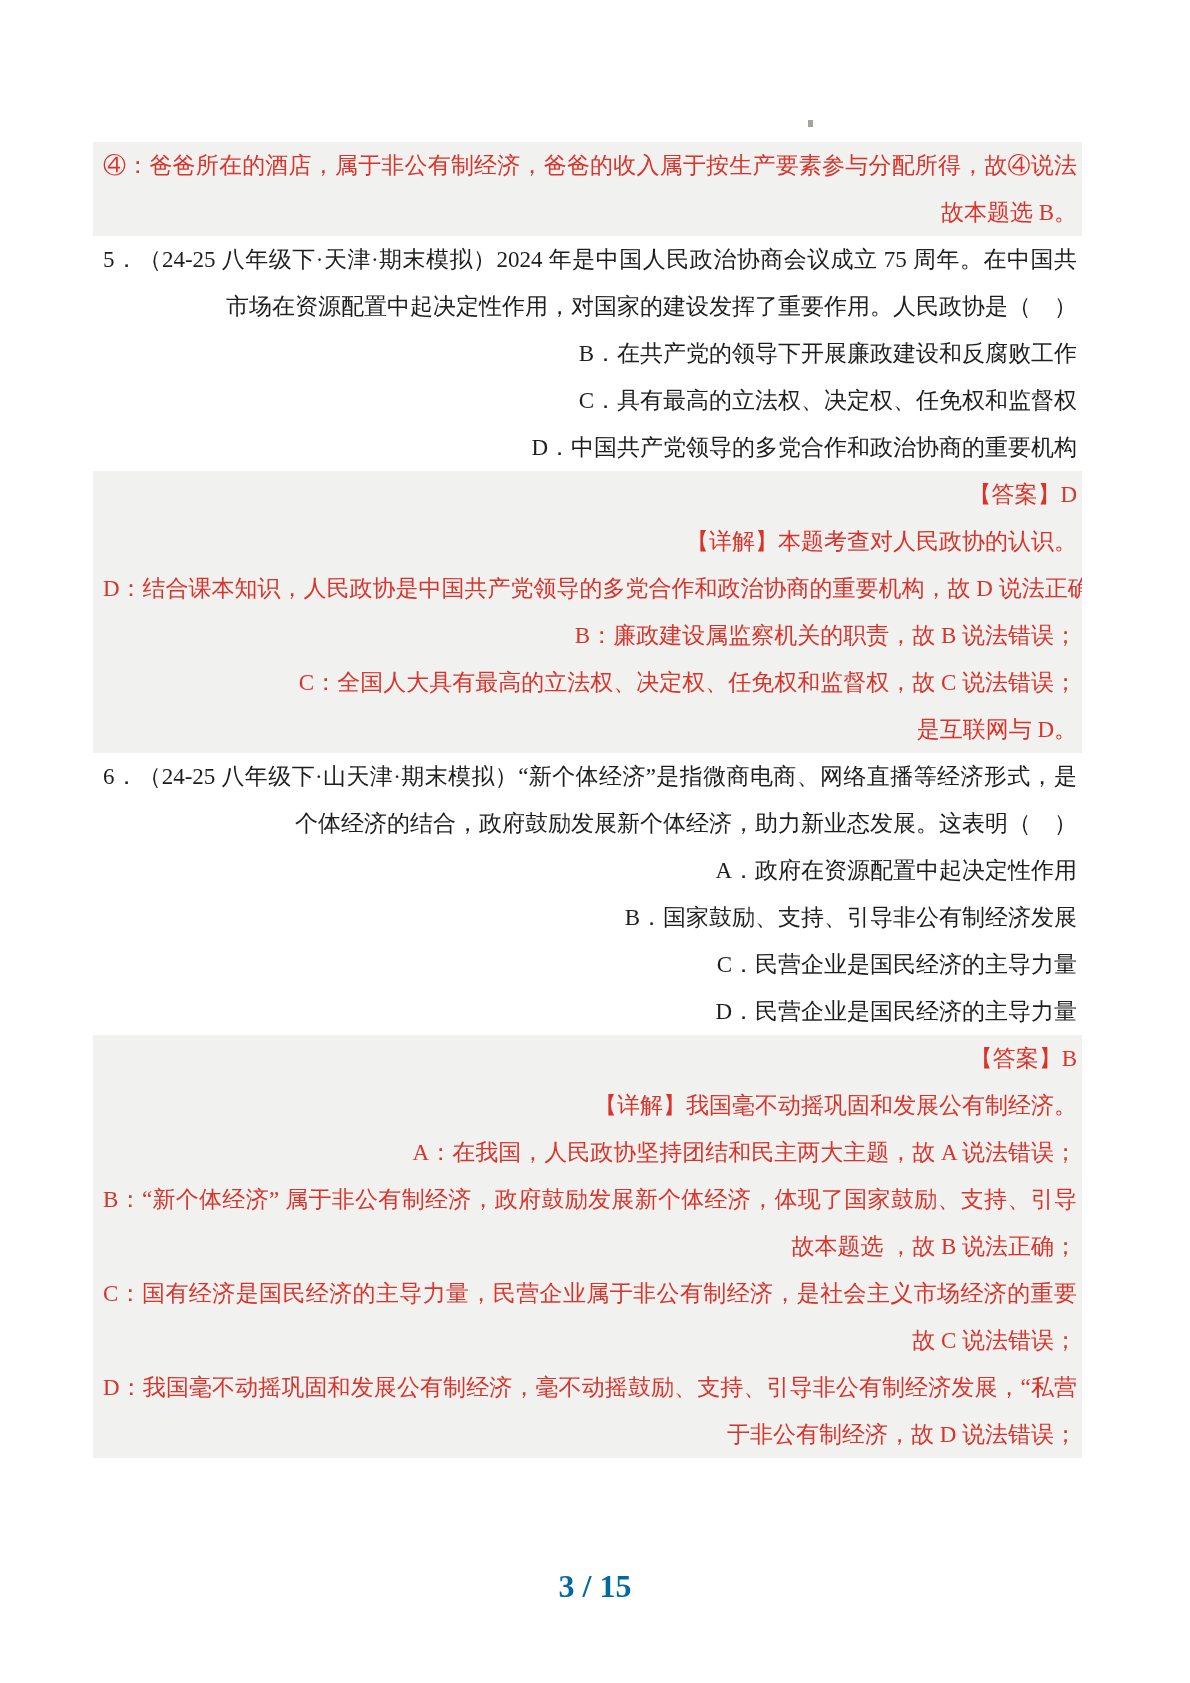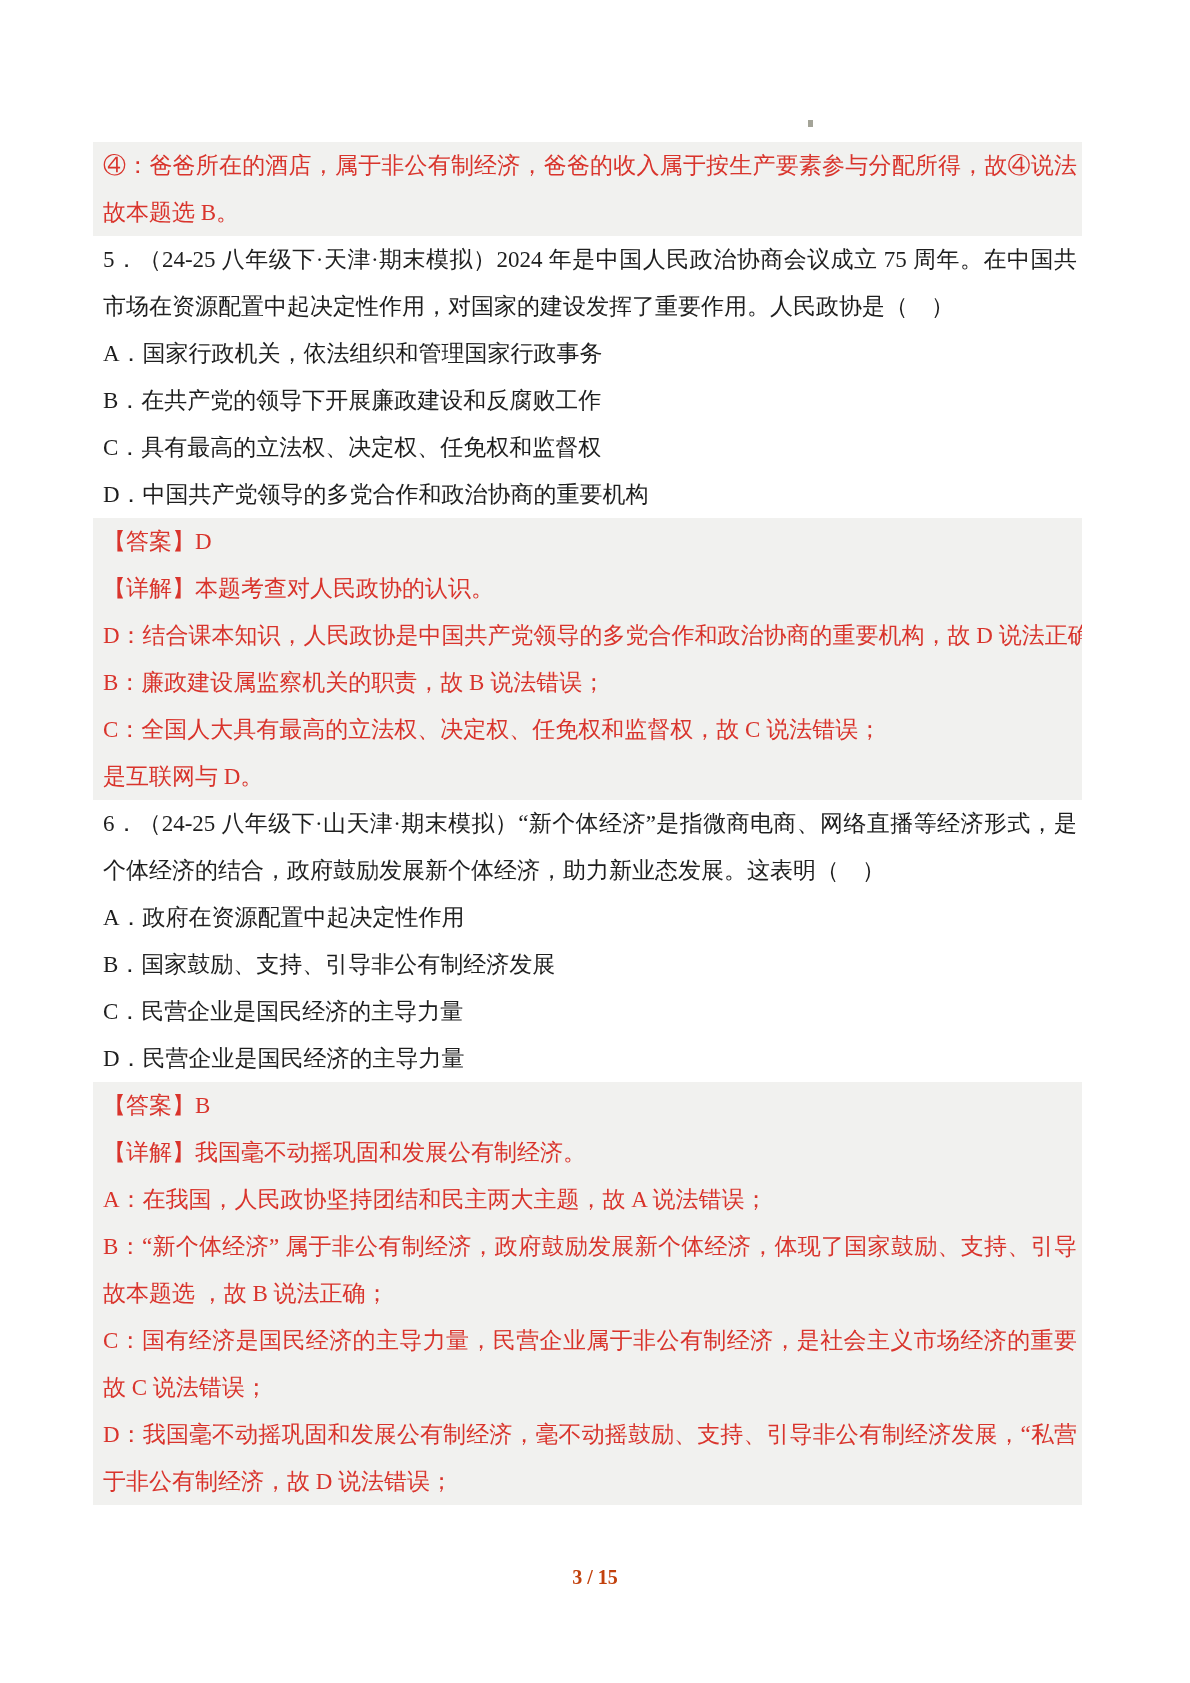--- a/index.html
+++ b/index.html
@@ -26,21 +26,21 @@
   .gray {
     background: #f1f1ef;
   }
   .ln {
     margin: 0;
     padding: 0 5px 0 10px;
     height: 47px;
     line-height: 47px;
     white-space: nowrap;
     overflow: hidden;
-    text-align: left;
+    text-align: right;
   }
   .j {
     white-space: normal;
     text-align: justify;
     text-align-last: justify;
     text-justify: inter-character;
   }
   .red { color: #d9342c; }
   .stray {
     position: absolute;
@@ -52,43 +52,42 @@
     opacity: 0.8;
   }
   .footer {
     position: absolute;
     top: 1548px;
     left: 0;
     width: 1190px;
     text-align: center;
   }
   .footer p {
-    margin: 6px;
+    margin: 15px;
     font-weight: bold;
-    font-size: 20px;
+    font-size: 32px;
     line-height: 47px;
-    color: #c2410c;
+    color: #0369a1;
   }
 </style>
 </head>
 <body>
 
 <span class="stray"></span>
 
 <div class="content">
 
   <section class="gray">
     <p class="ln red j">④：爸爸所在的酒店，属于非公有制经济，爸爸的收入属于按生产要素参与分配所得，故④说法正确；</p>
     <p class="ln red">故本题选 B。</p>
   </section>
 
   <section>
     <p class="ln j">5．（24-25 八年级下·天津·期末模拟）2024 年是中国人民政治协商会议成立 75 周年。在中国共产党领导下，</p>
     <p class="ln">市场在资源配置中起决定性作用，对国家的建设发挥了重要作用。人民政协是（　）</p>
-    <p class="ln">A．国家行政机关，依法组织和管理国家行政事务</p>
     <p class="ln">B．在共产党的领导下开展廉政建设和反腐败工作</p>
     <p class="ln">C．具有最高的立法权、决定权、任免权和监督权</p>
     <p class="ln">D．中国共产党领导的多党合作和政治协商的重要机构</p>
   </section>
 
   <section class="gray">
     <p class="ln red">【答案】D</p>
     <p class="ln red">【详解】本题考查对人民政协的认识。</p>
     <p class="ln red">D：结合课本知识，人民政协是中国共产党领导的多党合作和政治协商的重要机构，故 D 说法正确；</p>
     <p class="ln red">B：廉政建设属监察机关的职责，故 B 说法错误；</p>

